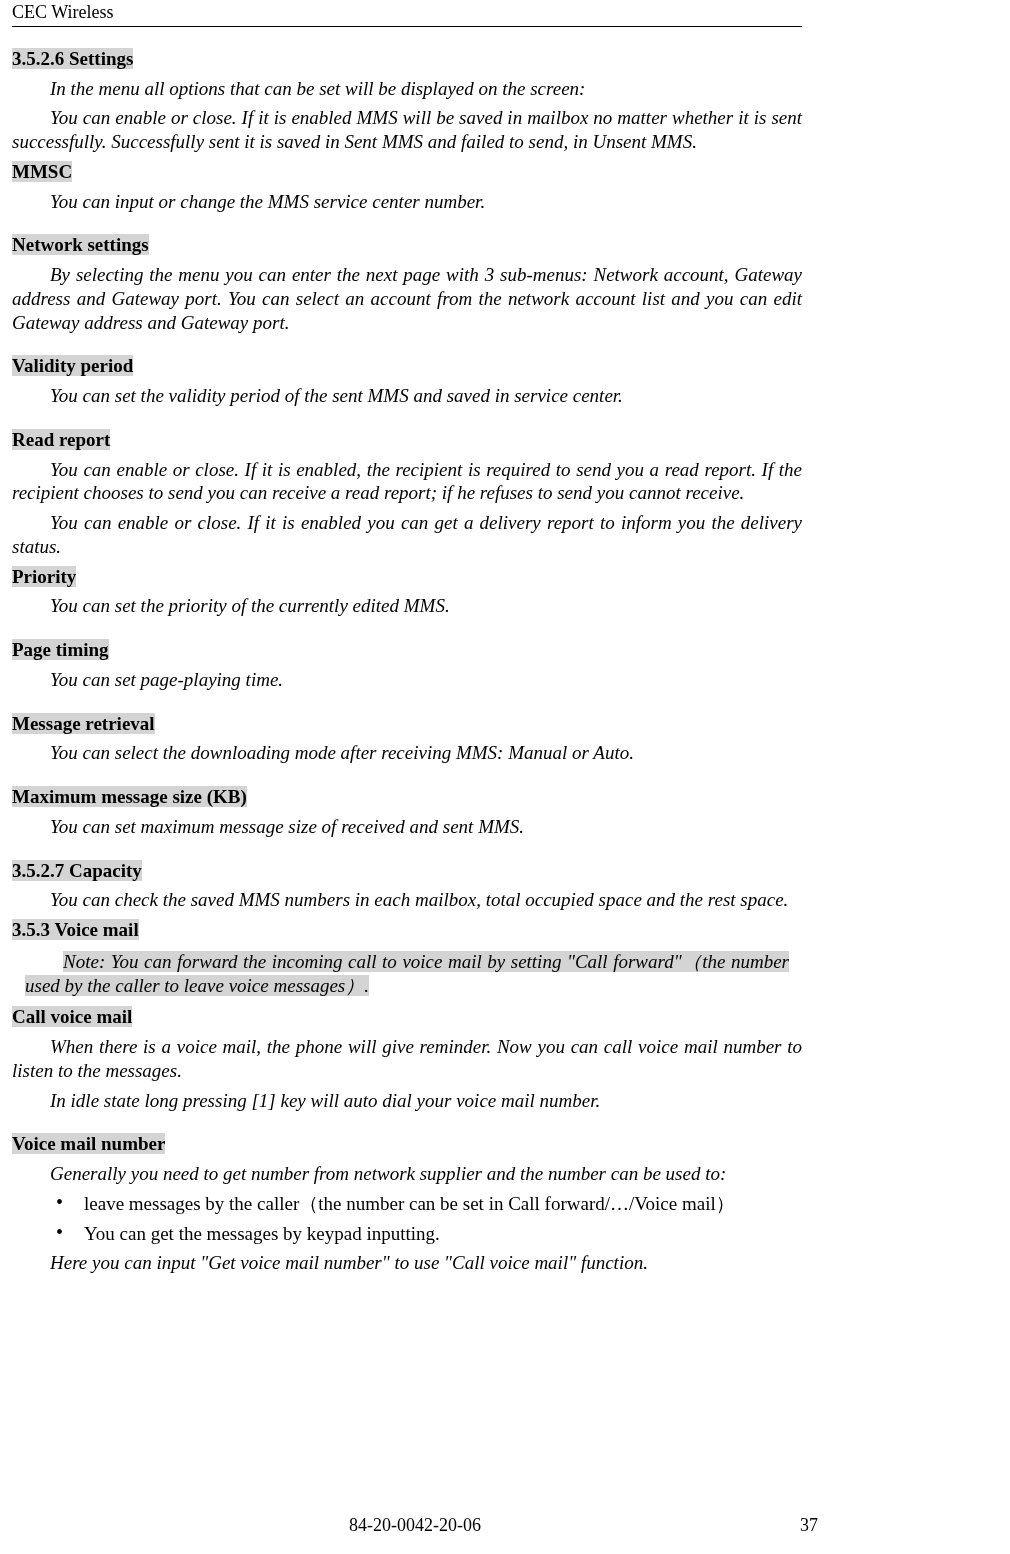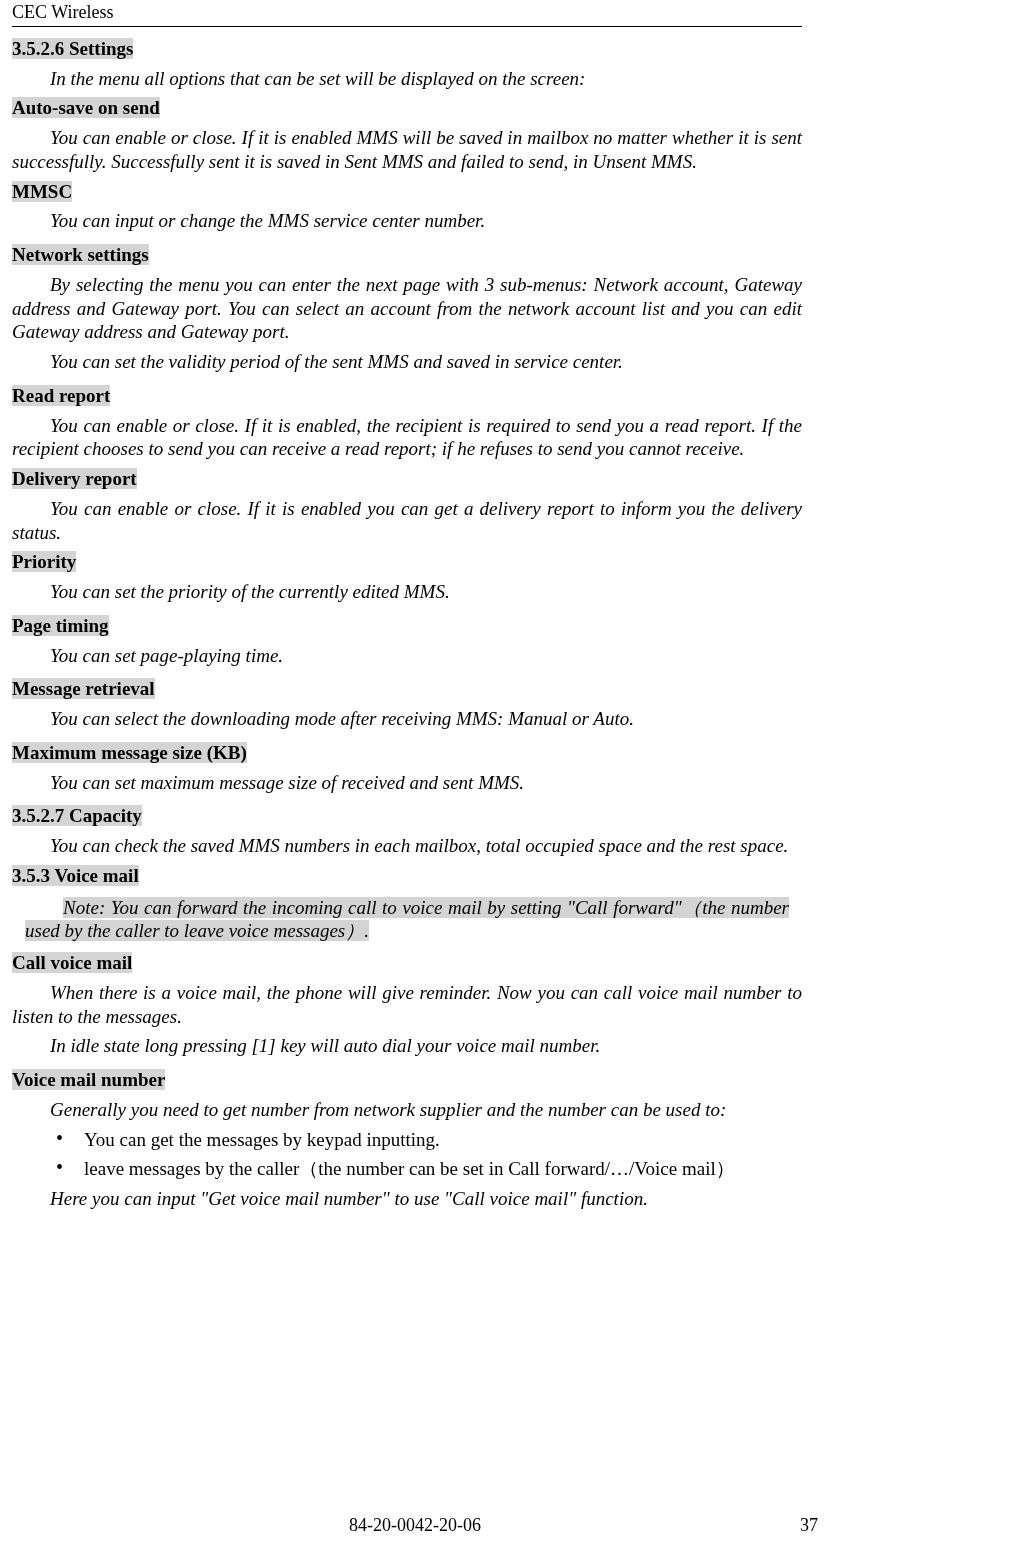--- a/index.html
+++ b/index.html
@@ -64,21 +64,21 @@
     background: #d4d4d4;
     display: inline;
     font-weight: bold;
   }
   .shade-i {
     background: #d4d4d4;
     display: inline;
     font-style: italic;
   }
   .sec {
-    margin-top: 10px;
+    margin-top: 20px;
     font-family: Liberation Serif, serif;
   }
   p {
     margin: 6px 0;
     text-align: justify;
   }
   p.indent {
     text-indent: 38px;
     font-style: italic;
   }
@@ -112,35 +112,34 @@
   <div class="header-line">
     <span class="header-text">CEC Wireless</span>
   </div>
 
 
   <div class="sec">
     <span class="shade">3.5.2.6 Settings</span>
   </div>
   <p class="indent">In the menu all options that can be set will be displayed on the screen:</p>
 
-  <div><span class="shade">Auto-save on send</span></div>
   <p class="indent">You can enable or close. If it is enabled MMS will be saved in mailbox no matter whether it is sent successfully. Successfully sent it is saved in Sent MMS and failed to send, in Unsent MMS.</p>
 
   <div><span class="shade">MMSC</span></div>
   <p class="indent">You can input or change the MMS service center number.</p>
 
   <div class="sec"><span class="shade">Network settings</span></div>
   <p class="indent">By selecting the menu you can enter the next page with 3 sub-menus: Network account, Gateway address and Gateway port. You can select an account from the network account list and you can edit Gateway address and Gateway port.</p>
 
+  <div class="sec"><span class="shade">Validity period</span></div>
   <p class="indent">You can set the validity period of the sent MMS and saved in service center.</p>
 
   <div class="sec"><span class="shade">Read report</span></div>
   <p class="indent">You can enable or close. If it is enabled, the recipient is required to send you a read report. If the recipient chooses to send you can receive a read report; if he refuses to send you cannot receive.</p>
 
-  <div><span class="shade">Delivery report</span></div>
   <p class="indent">You can enable or close. If it is enabled you can get a delivery report to inform you the delivery status.</p>
 
   <div><span class="shade">Priority</span></div>
   <p class="indent">You can set the priority of the currently edited MMS.</p>
 
   <div class="sec"><span class="shade">Page timing</span></div>
   <p class="indent">You can set page-playing time.</p>
 
   <div class="sec"><span class="shade">Message retrieval</span></div>
   <p class="indent">You can select the downloading mode after receiving MMS: Manual or Auto.</p>
@@ -158,22 +157,22 @@
   </div>
 
   <div><span class="shade">Call voice mail</span></div>
   <p class="indent">When there is a voice mail, the phone will give reminder. Now you can call voice mail number to listen to the messages.</p>
   <p class="indent">In idle state long pressing [1] key will auto dial your voice mail number.</p>
 
   <div class="sec"><span class="shade">Voice mail number</span></div>
   <p class="indent">Generally you need to get number from network supplier and the number can be used to:</p>
 
   <ul class="dot">
+    <li>leave messages by the caller（the number can be set in Call forward/…/Voice mail）</li>
     <li>You can get the messages by keypad inputting.</li>
-    <li>leave messages by the caller（the number can be set in Call forward/…/Voice mail）</li>
   </ul>
 
   <p class="indent">Here you can input "Get voice mail number" to use "Call voice mail" function.</p>
 
   <div class="footer">
     <div class="center">84-20-0042-20-06</div>
     <div class="pageno">37</div>
   </div>
 
 </div>

